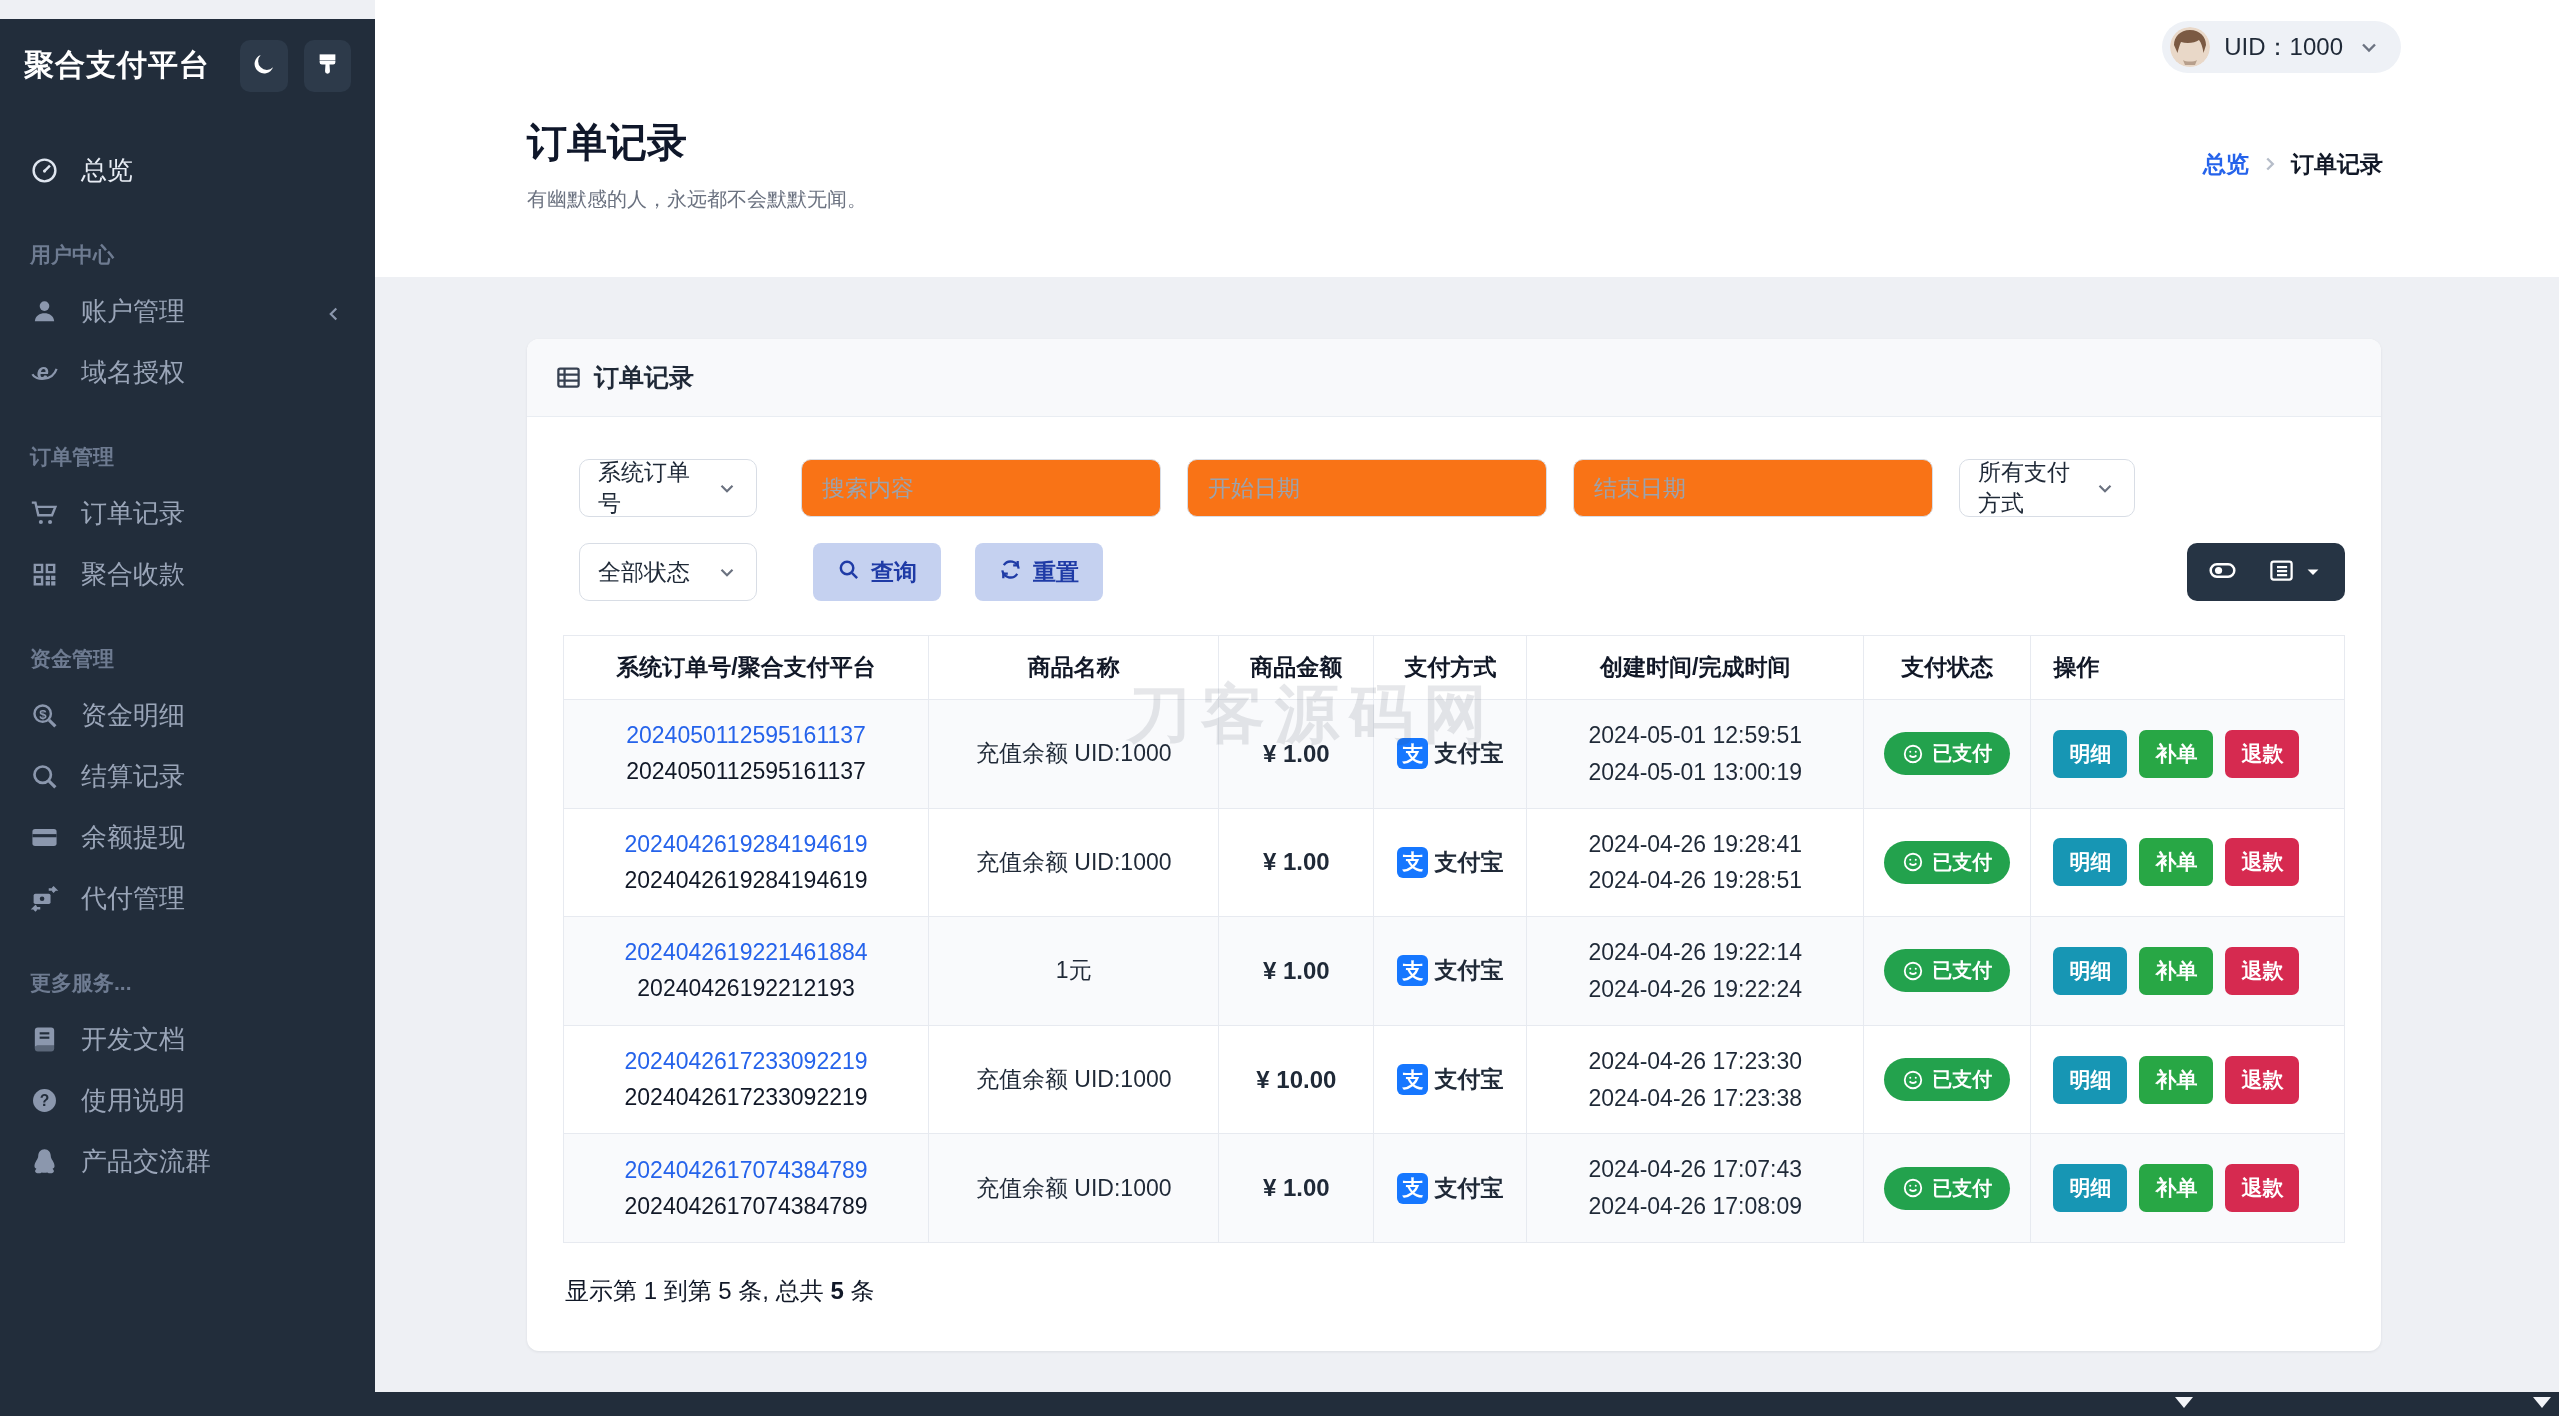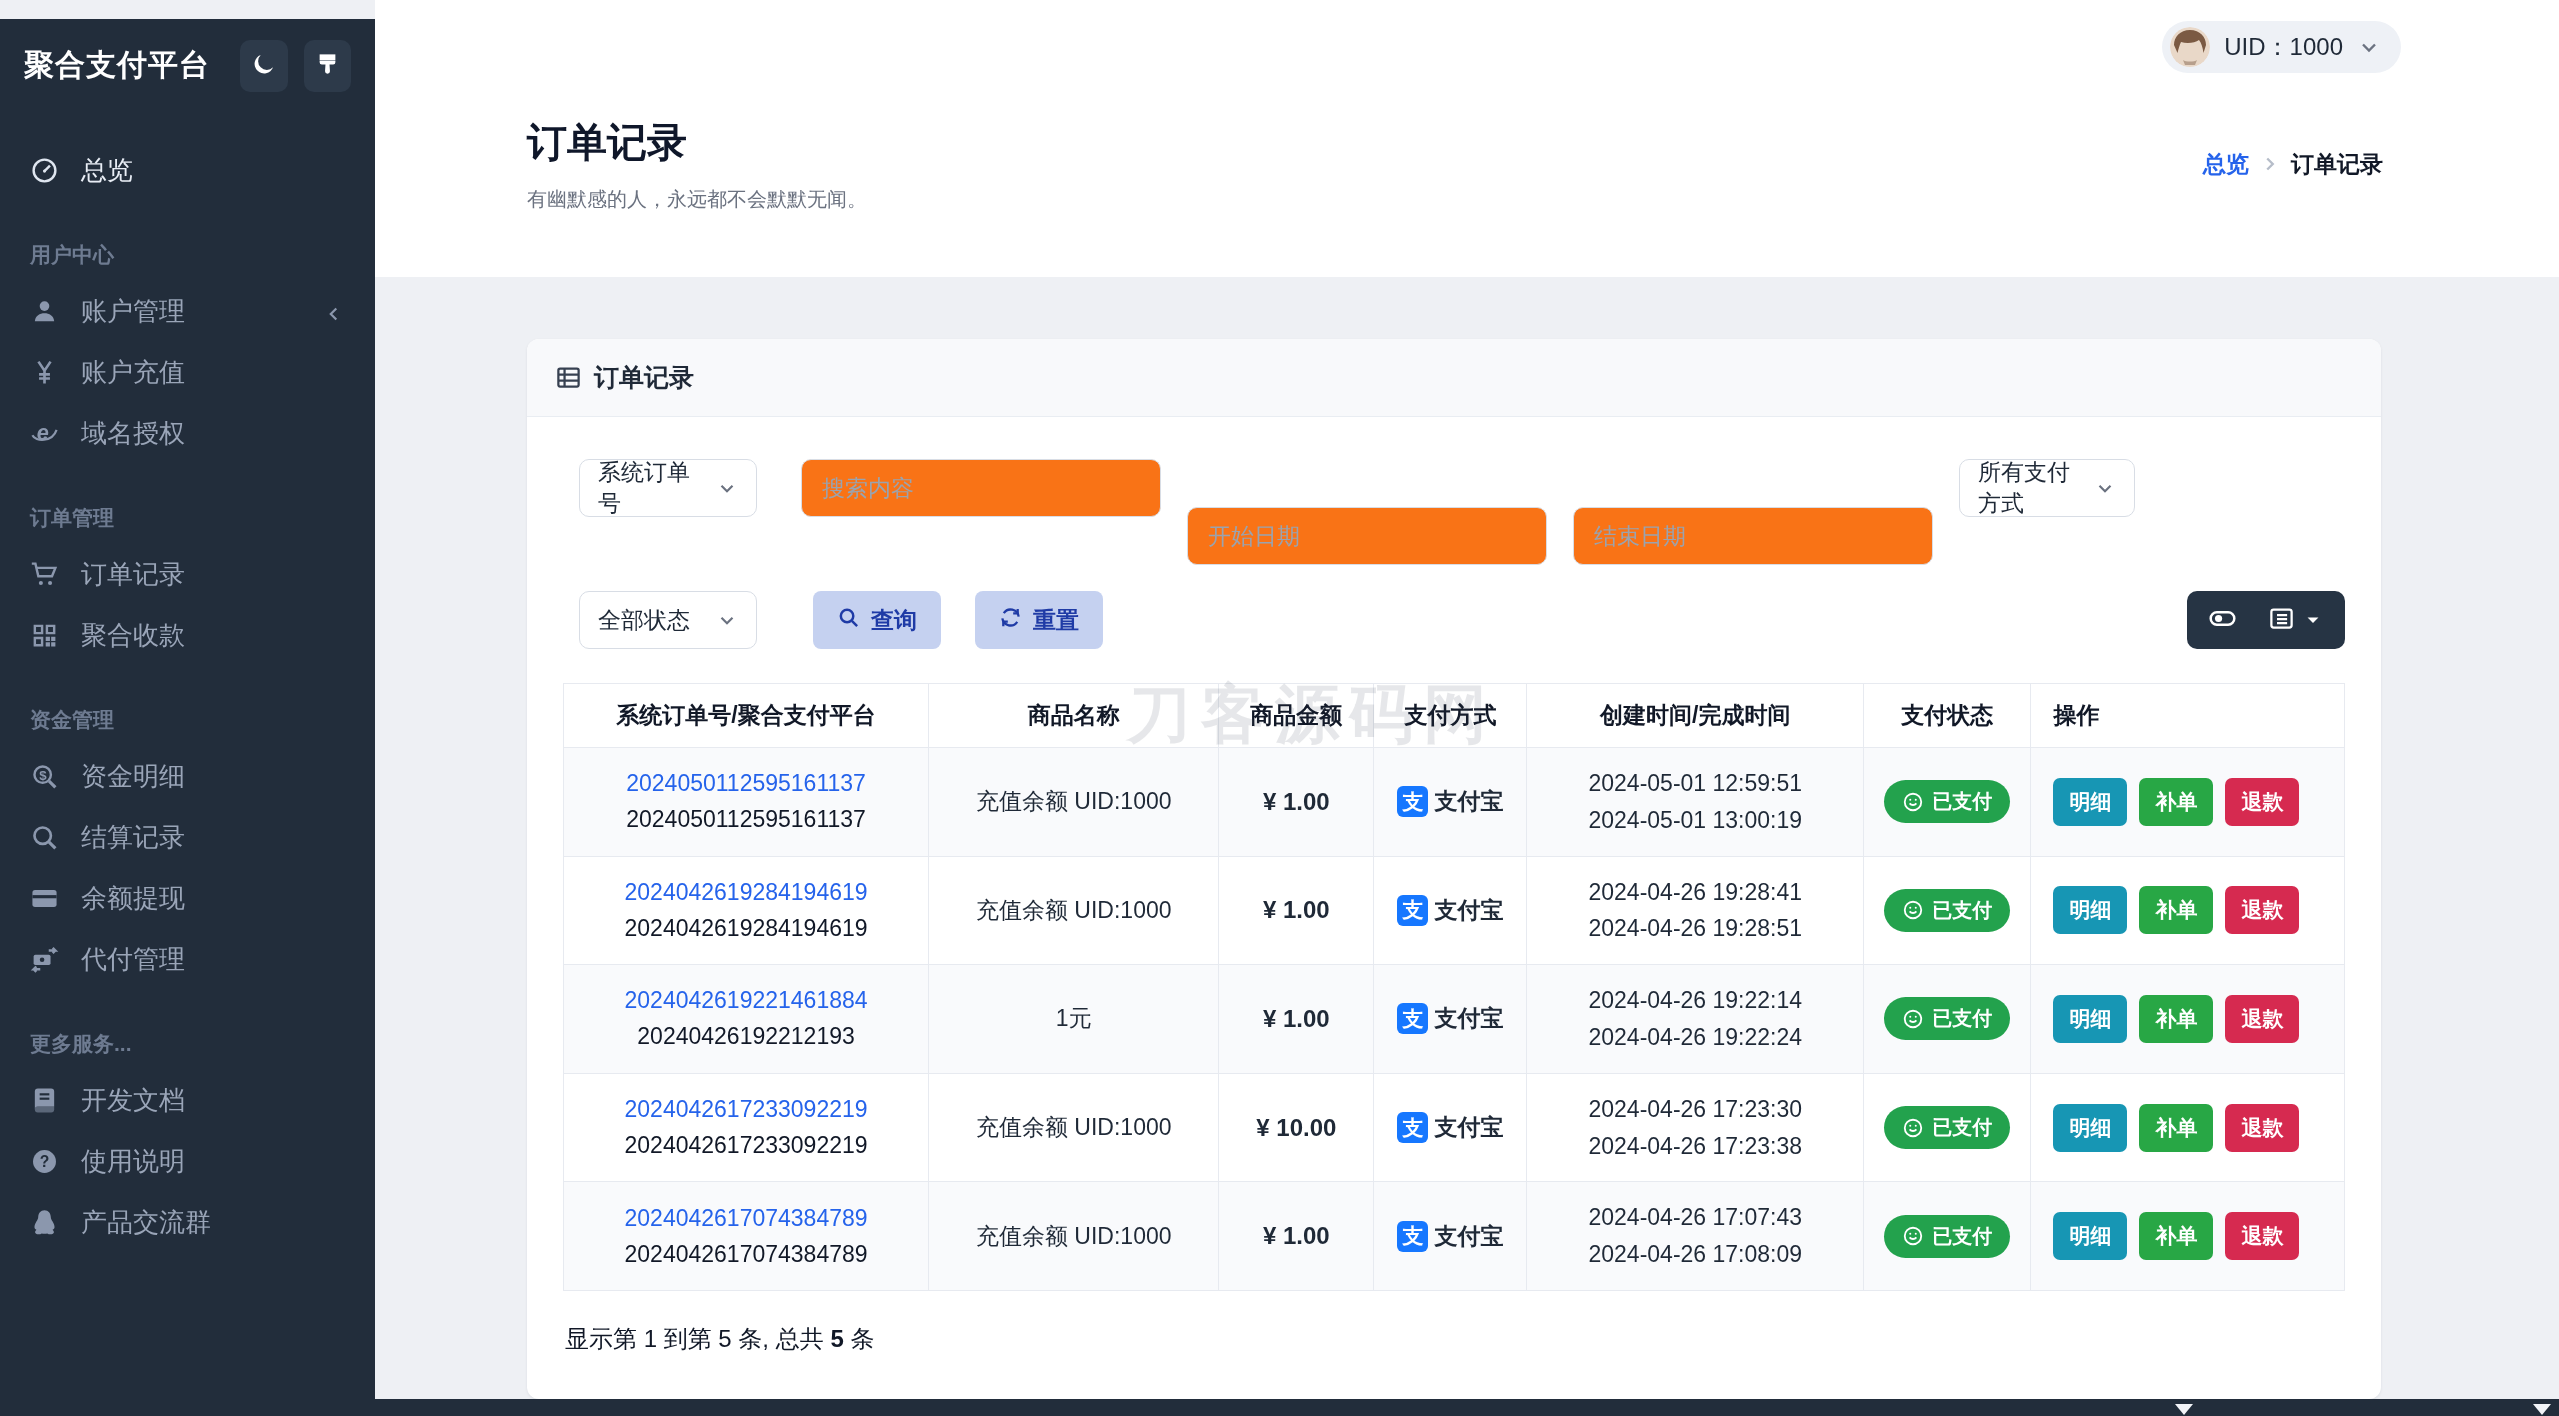--- a/index.html
+++ b/index.html
@@ -63,21 +63,21 @@
   .filter-row2 { display:flex; gap:34px; margin:26px 0 0 16px; align-items:center; }
   .select { display:flex; align-items:center; justify-content:space-between; gap:14px; height:58px;
     border:1px solid #d8dde5; border-radius:10px; background:#fff; padding:0 18px; font-size:23px; color:#1f2937; cursor:pointer; }
   .select .sel-chev { width:22px; height:22px; color:#6b7280; flex:none; }
   .select .sel-chev svg { width:100%; height:100%; }
   .tinput { height:58px; border:1px solid #d8dde5; border-radius:10px; padding:0 20px; font-size:23px; color:#1f2937;
     font-family:inherit; outline:none; background:#f97316; }
   .tinput::placeholder { color:#9aa3af; }
   .w-order-type { width:178px; margin-right:18px; }
   .w-search { width:360px; }
-  .w-date { width:360px;margin-top:48px; }
+  .w-date { width:360px; }
   .w-pay { width:176px; }
   .w-status { width:178px; margin-right:22px; }
   .btn-soft { display:inline-flex; align-items:center; gap:11px; height:58px; padding:0 24px; border:none; border-radius:8px;
     background:#c5d1f0; color:#1f3ba6; font-size:23px; font-weight:700; font-family:inherit; cursor:pointer; }
   .btn-soft svg { width:23px; height:23px; }
   .dark-widget { margin-left:auto; height:58px; background:#263444; border-radius:10px; display:flex; align-items:center; padding:0 6px; }
   .dw-btn { display:flex; align-items:center; gap:8px; height:100%; padding:0 16px; background:none; border:none; color:#fff; cursor:pointer; }
   .dw-btn svg { width:27px; height:27px; }
   .dw-caret { width:20px; height:20px; }
   .dw-caret svg { width:100%; height:100%; }
@@ -152,28 +152,20 @@
           <span class="nav-icon">
             <svg viewBox="0 0 24 24" fill="currentColor">
               <circle cx="12" cy="7.5" r="4"></circle>
               <path d="M4 20c.5-4.5 4-6.5 8-6.5s7.5 2 8 6.5z"></path>
             </svg>
           </span>
           <span class="nav-text">账户管理</span>
           <span class="nav-chevron"><svg viewBox="0 0 24 24" fill="none" stroke="currentColor" stroke-width="2.4">
               <path d="M14.5 6l-6 6 6 6"></path>
             </svg></span>
-        </div>
-        <div class="nav-item">
-          <span class="nav-icon">
-            <svg viewBox="0 0 24 24" fill="none" stroke="currentColor" stroke-width="2.2">
-              <path d="M7 3l5 7.5L17 3M12 10.5V21M7.5 13.5h9M7.5 17h9"></path>
-            </svg>
-          </span>
-          <span class="nav-text">账户充值</span>
         </div>
         <div class="nav-item">
           <span class="nav-icon">
             <svg viewBox="0 0 24 24">
               <text x="5.5" y="17.5" font-size="18" font-style="italic" font-weight="700" fill="currentColor">e</text>
               <path d="M2 13.5C4.5 18.8 18.5 19.5 22 9" fill="none" stroke="currentColor" stroke-width="1.8"></path>
             </svg>
           </span>
           <span class="nav-text">域名授权</span>
         </div>

